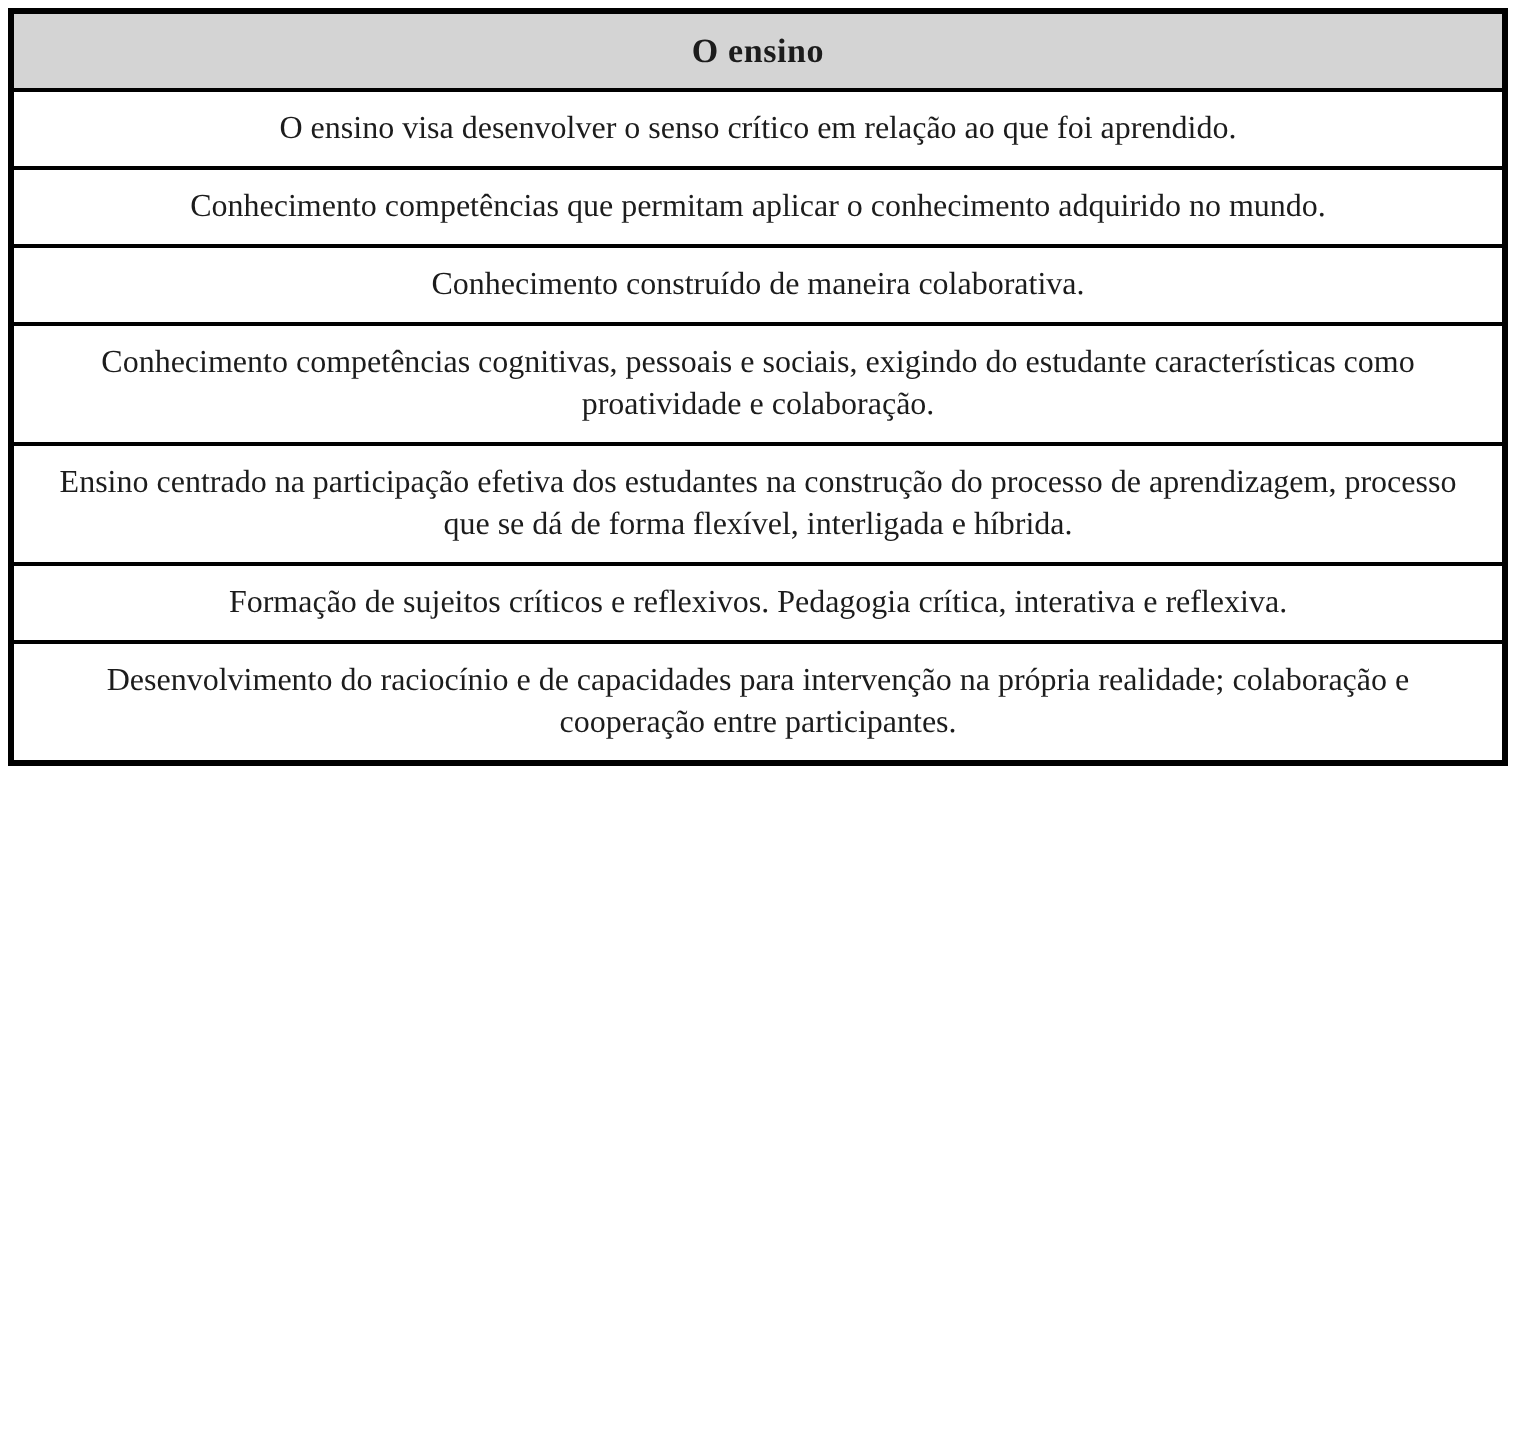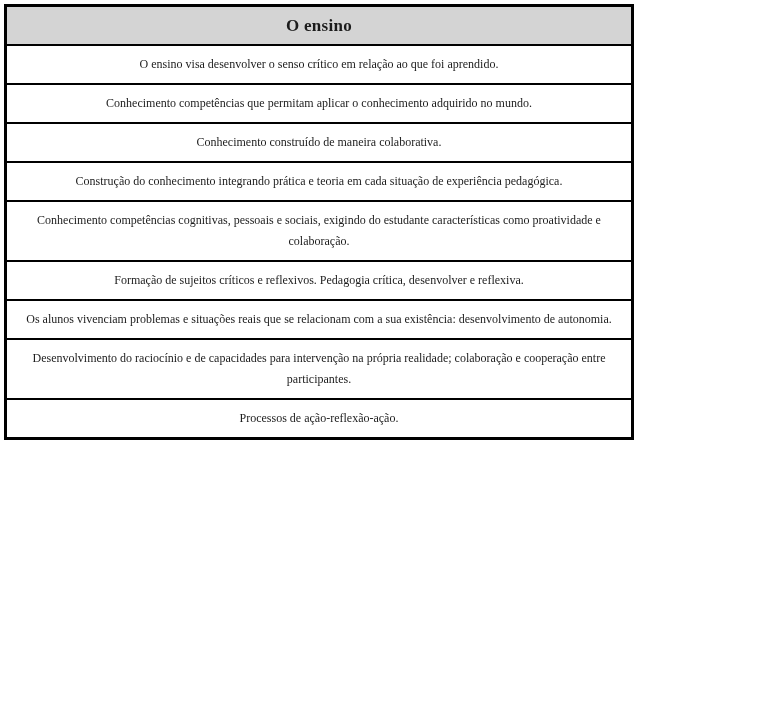--- a/index.html
+++ b/index.html
@@ -9,42 +9,42 @@
   }
   body {
     width: 766px;
     height: 720px;
     box-sizing: border-box;
     padding: 4px 4px;
     font-family: "Liberation Serif", serif;
     color: #1c1c1c;
   }
   table.quadro {
-    width: 630px;
+    width: 750px;
     border-collapse: collapse;
     table-layout: fixed;
   }
   table.quadro, table.quadro th, table.quadro td {
     border: 2px solid #000000;
   }
   table.quadro {
     border-width: 3px;
   }
   table.quadro th {
     background: #d4d4d4;
     font-weight: bold;
     font-size: 17px;
     letter-spacing: 0.3px;
     text-align: center;
     padding: 8px 10px;
     line-height: 21px;
   }
   table.quadro td {
     background: #ffffff;
-    font-size: 12px;
+    font-size: 16px;
     text-align: center;
     vertical-align: middle;
     padding: 8px 16px;
     line-height: 21px;
   }
 </style>
 </head>
 <body>
 
 <table class="quadro">
@@ -57,31 +57,25 @@
   <tr>
         <td>O ensino visa desenvolver o senso crítico em relação ao que foi aprendido.</td>
       </tr>
       <tr>
         <td>Conhecimento competências que permitam aplicar o conhecimento adquirido no mundo.</td>
       </tr>
       <tr>
         <td>Conhecimento construído de maneira colaborativa.</td>
       </tr>
       <tr>
-        <td>Construção do conhecimento integrando prática e teoria em cada situação de experiência pedagógica.</td>
-      </tr>
-      <tr>
         <td>Conhecimento competências cognitivas, pessoais e sociais, exigindo do estudante características como proatividade e colaboração.</td>
       </tr>
       <tr>
-        <td>Formação de sujeitos críticos e reflexivos. Pedagogia crítica, desenvolver e reflexiva.</td>
+        <td>Ensino centrado na participação efetiva dos estudantes na construção do processo de aprendizagem, processo que se dá de forma flexível, interligada e híbrida.</td>
       </tr>
       <tr>
-        <td>Os alunos vivenciam problemas e situações reais que se relacionam com a sua existência: desenvolvimento de autonomia.</td>
+        <td>Formação de sujeitos críticos e reflexivos. Pedagogia crítica, interativa e reflexiva.</td>
       </tr>
       <tr>
         <td>Desenvolvimento do raciocínio e de capacidades para intervenção na própria realidade; colaboração e cooperação entre participantes.</td>
-      </tr>
-      <tr>
-        <td>Processos de ação-reflexão-ação.</td>
       </tr>
     </tbody>
 </table>
 
 </body></html>

